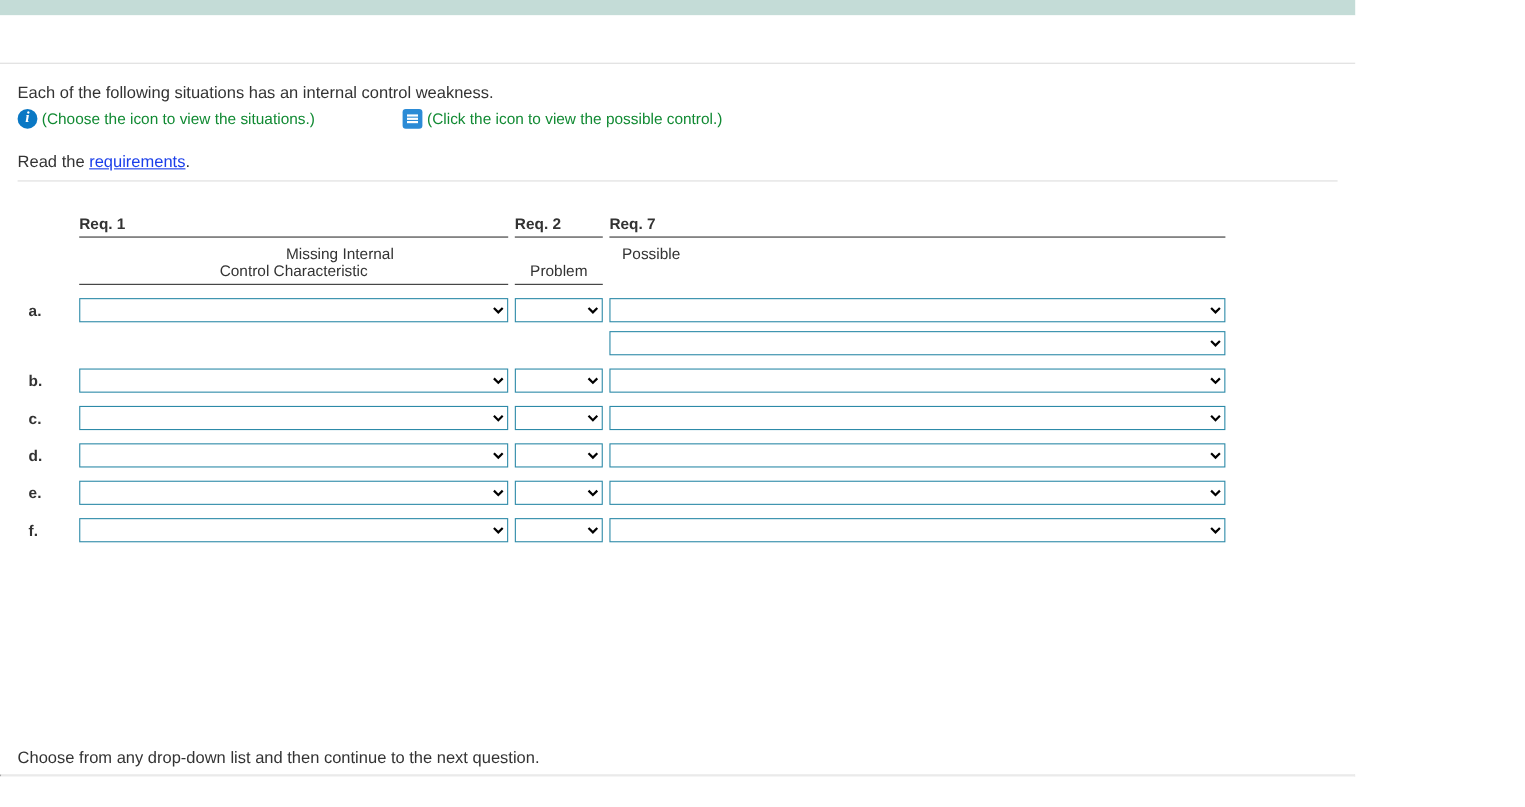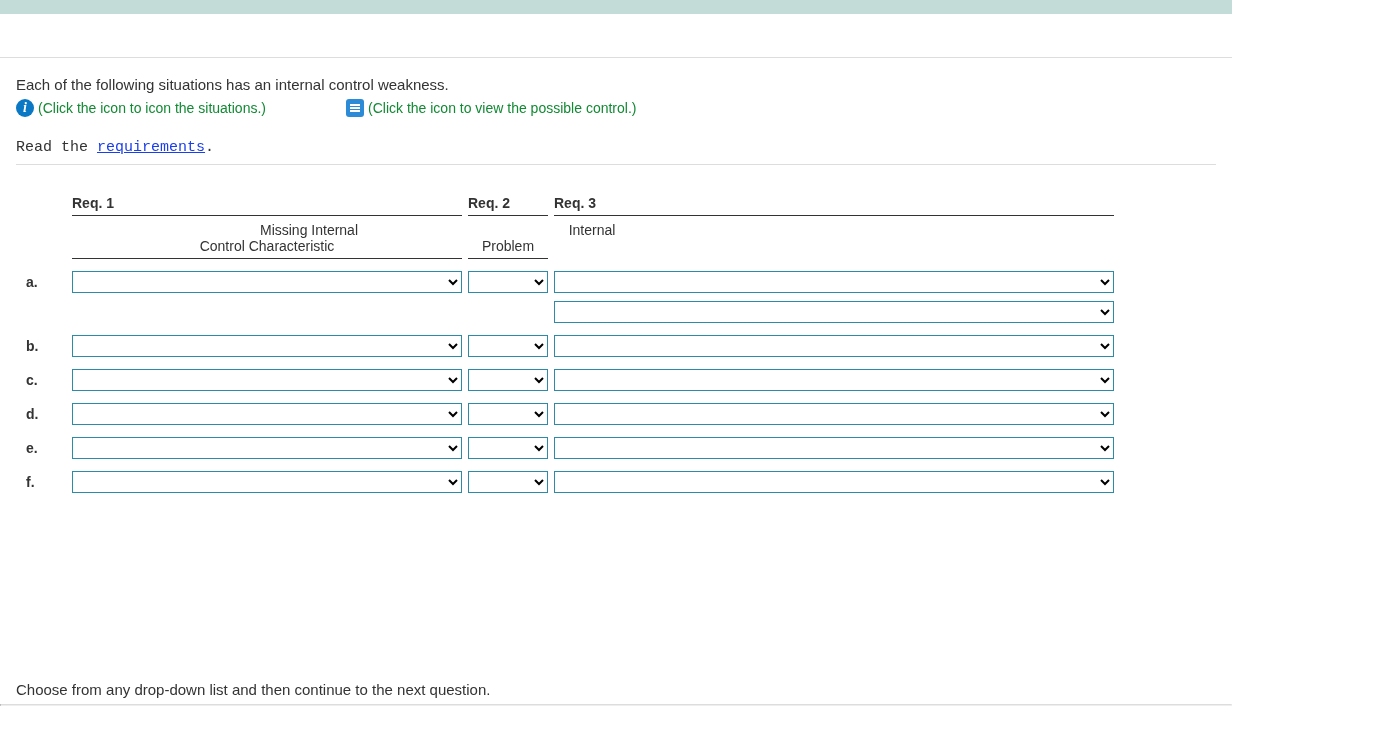--- a/index.html
+++ b/index.html
@@ -77,21 +77,20 @@
       box-shadow: 0 3px 0 #fff, 0 6px 0 #fff;
     }
     .green-link {
       color: #118a33;
       font-size: 14px;
     }
     .read-line {
       font-size: 15px;
       color: #333;
       margin-bottom: 8px;
-      font-family: Liberation Mono, monospace;
     }
     .blue-link {
       color: #1a3eea;
       text-decoration: underline;
       cursor: pointer;
     }
     hr.sep {
       border: none;
       border-top: 1px solid #ddd;
       margin: 0 0 30px 0;
@@ -180,47 +179,47 @@
 <div class="page-wrap">
   <div class="top-bar"></div>
   <div class="spacer-bar"></div>
 
   <div class="content">
     <div class="intro-text">Each of the following situations has an internal control weakness.</div>
 
     <div class="link-row">
       <div class="link-group">
         <span class="info-icon">i</span>
-        <span class="green-link">(Click the icon to icon the situations.)</span>
+        <span class="green-link">(Choose the icon to view the situations.)</span>
       </div>
       <div class="link-group">
         <span class="doc-icon"></span>
         <span class="green-link">(Click the icon to view the possible control.)</span>
       </div>
     </div>
 
     <div class="read-line">
       <span>Read the </span><span class="blue-link">requirements</span><span>.</span>
     </div>
 
     <hr class="sep">
 
     <div class="grid-wrap">
 
       <div class="hdr-row">
         <div class="filler"></div>
         <div class="hdr-underline">Req. 1</div>
         <div class="hdr-underline">Req. 2</div>
-        <div class="hdr-underline">Req. 3</div>
+        <div class="hdr-underline">Req. 7</div>
       </div>
 
       <div class="subhdr-row">
         <div class="filler"></div>
         <div>Missing Internal</div>
-        <div>Internal</div>
+        <div>Possible</div>
         <div></div>
       </div>
 
       <div class="subhdr-row2 subhdr-bottom-line">
         <div class="filler"></div>
         <div class="col-b">Control Characteristic</div>
         <div class="col-c">Problem</div>
       </div>
 
       <div class="data-row">

